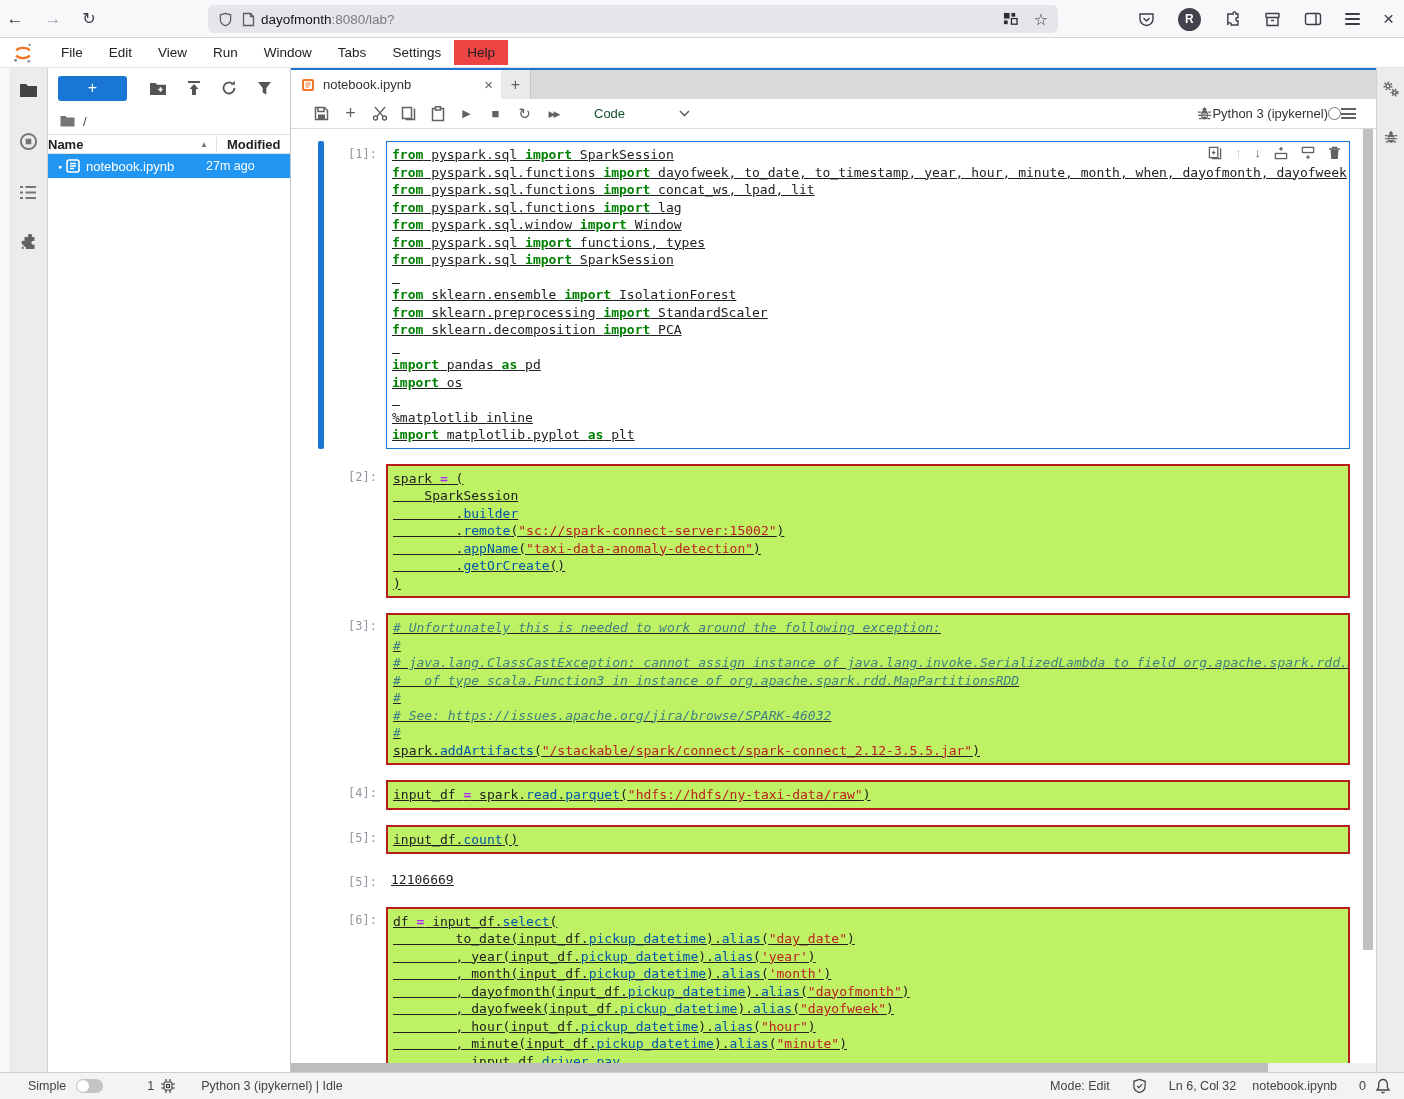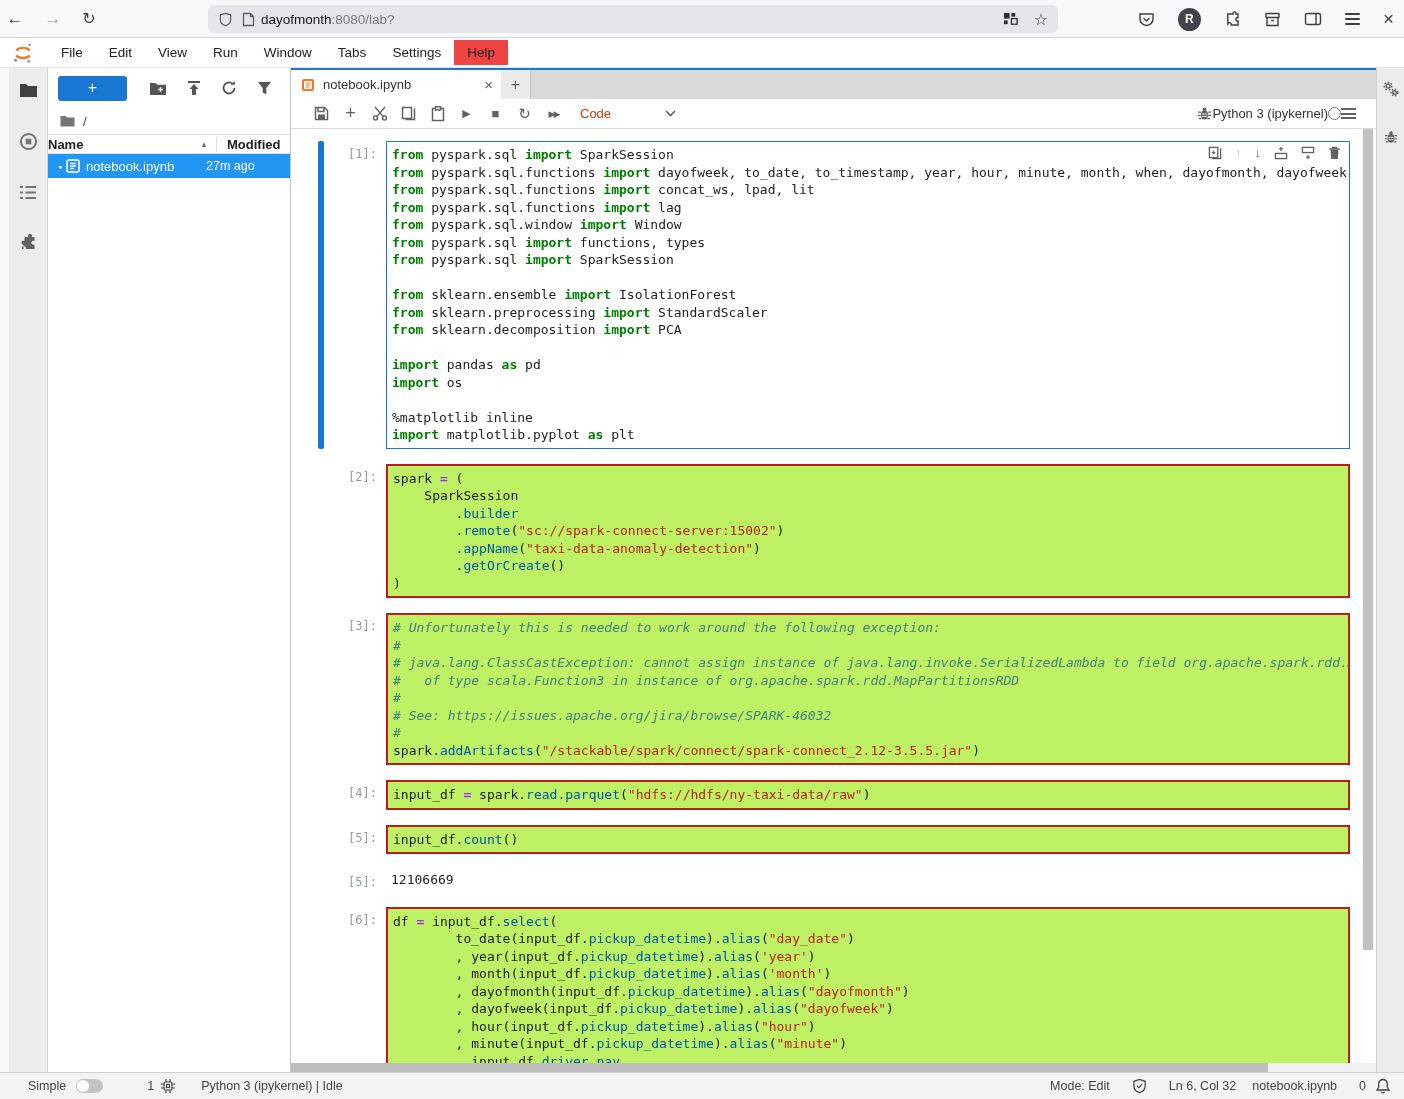--- a/index.html
+++ b/index.html
@@ -49,36 +49,36 @@
 
   .main { flex:1; display:flex; flex-direction:column; min-width:0; border-right:1px solid #d0d0d0; }
   .tabbar { height:31px; background:#d9d9d9; border-top:2px solid #1976d2; display:flex; }
   .tab { width:210px; background:#fff; display:flex; align-items:center; padding:0 8px 0 10px; gap:8px; font-size:13px; color:#333; }
   .tab-close { margin-left:auto; color:#5f5f5f; font-size:15px; }
   .newtab { width:30px; background:#eaeaea; border-right:1px solid #c9c9c9; display:flex; align-items:center; justify-content:center; color:#5f5f5f; font-size:16px; }
   .nb-toolbar { height:30px; background:#fff; border-bottom:1px solid #dcdcdc; display:flex; align-items:center; padding:0 16px; gap:0; }
   .tb-btn { width:29px; display:flex; justify-content:center; align-items:center; color:#616161; font-size:13px; }
   .tb-run { font-size:11px; }
   .tb-runall { font-size:9px; letter-spacing:-2px; }
-  .celltype { margin-left:12px; width:96px; display:flex; align-items:center; justify-content:space-between; font-size:13px; color:#c2410c; }
+  .celltype { margin-left:26px; width:96px; display:flex; align-items:center; justify-content:space-between; font-size:13px; color:#14532d; }
   .tb-right { margin-left:auto; display:flex; align-items:center; font-size:13px; color:#333; padding-right:4px; }
   .kernel-circle { width:13px; height:13px; border:1.6px solid #757575; border-radius:50%; }
   .hamb2 { width:15px; } .hamb2 div { height:2px; background:#616161; margin:2.6px 0; }
 
   
   .nb-area { flex:1; background:#fff; position:relative; overflow:hidden; }
   .cells { position:absolute; left:0; top:0; right:14px; padding-top:12px; }
   .cellrow { display:flex; margin:0 12px 15px 27px; position:relative; }
   .collapser { width:6px; border-radius:2px; flex:none; }
   .cellrow.active .collapser { background:#1976d2; }
   .prompt { width:62px; flex:none; text-align:right; padding-right:9px; padding-top:5px; font:12px/17.5px "DejaVu Sans Mono",monospace; color:#8f98a2; }
   .cell-box { flex:1; min-width:0; border:2px solid #b91c1c; background:#bef264; padding:4px 5px; overflow:hidden; position:relative; }
   .cellrow.active .cell-box { background:#fff; border:1px solid #1976d2; }
   .cellrow.output .cell-box { border:none; background:transparent; padding:2px 5px; }
-  .code { font:13px/17.5px "DejaVu Sans Mono",monospace; color:#212121; white-space:pre; }
+  .code { font:13px/17.5px "DejaVu Sans Mono",monospace; color:#212121; white-space:pre;text-decoration:underline; }
   .tok-k { color:#008000; font-weight:bold; }
   .tok-p { color:#0055aa; }
   .tok-s { color:#ba2121; }
   .tok-o { color:#aa22ff; font-weight:bold; }
   .tok-c { color:#408080; font-style:italic; }
   .cell-toolbar { display:none; position:absolute; top:3px; right:8px; gap:13px; align-items:center; background:#fff; padding-left:6px; }
   .cellrow.active .cell-toolbar { display:flex; }
   .ct-arrow { font-size:13px; color:#616161; }
   .ct-arrow.disabled { color:#c0c0c0; }
   .vscroll { position:absolute; top:0; right:3px; width:10px; bottom:10px; }

